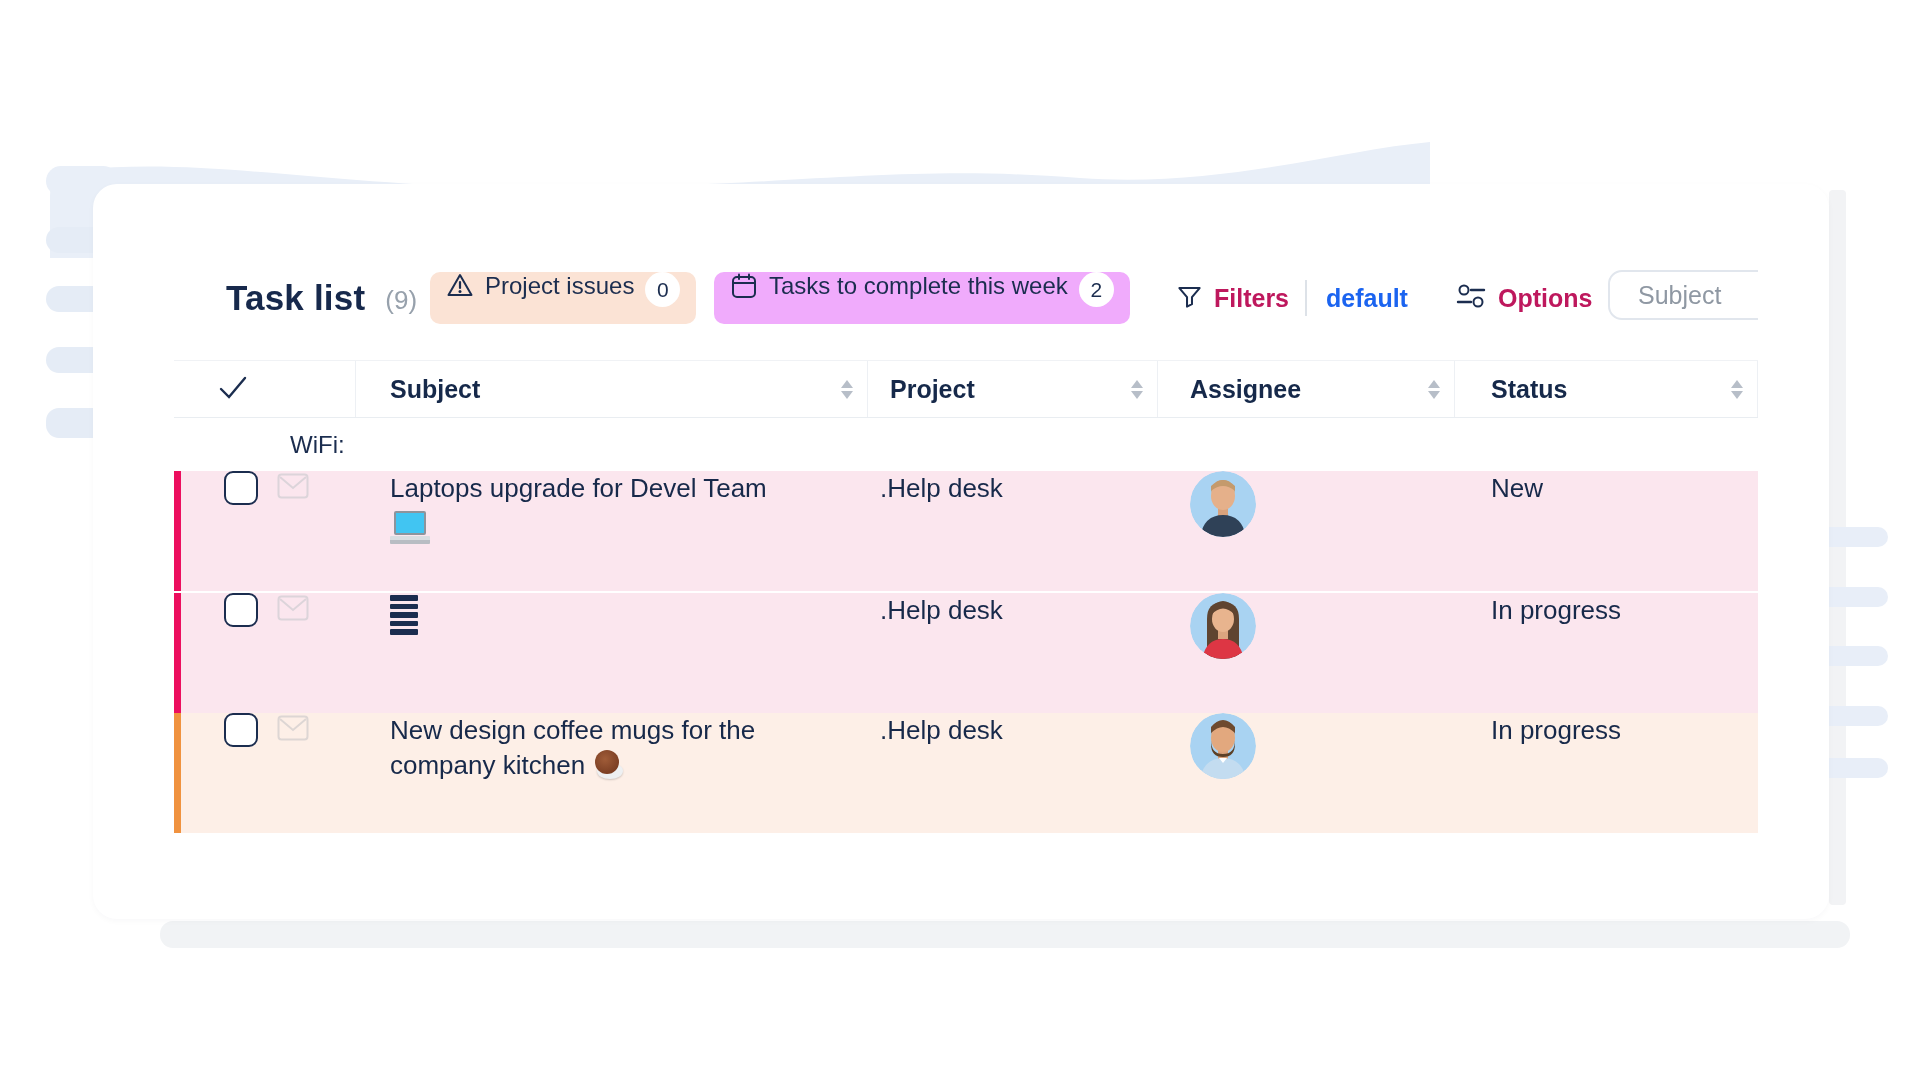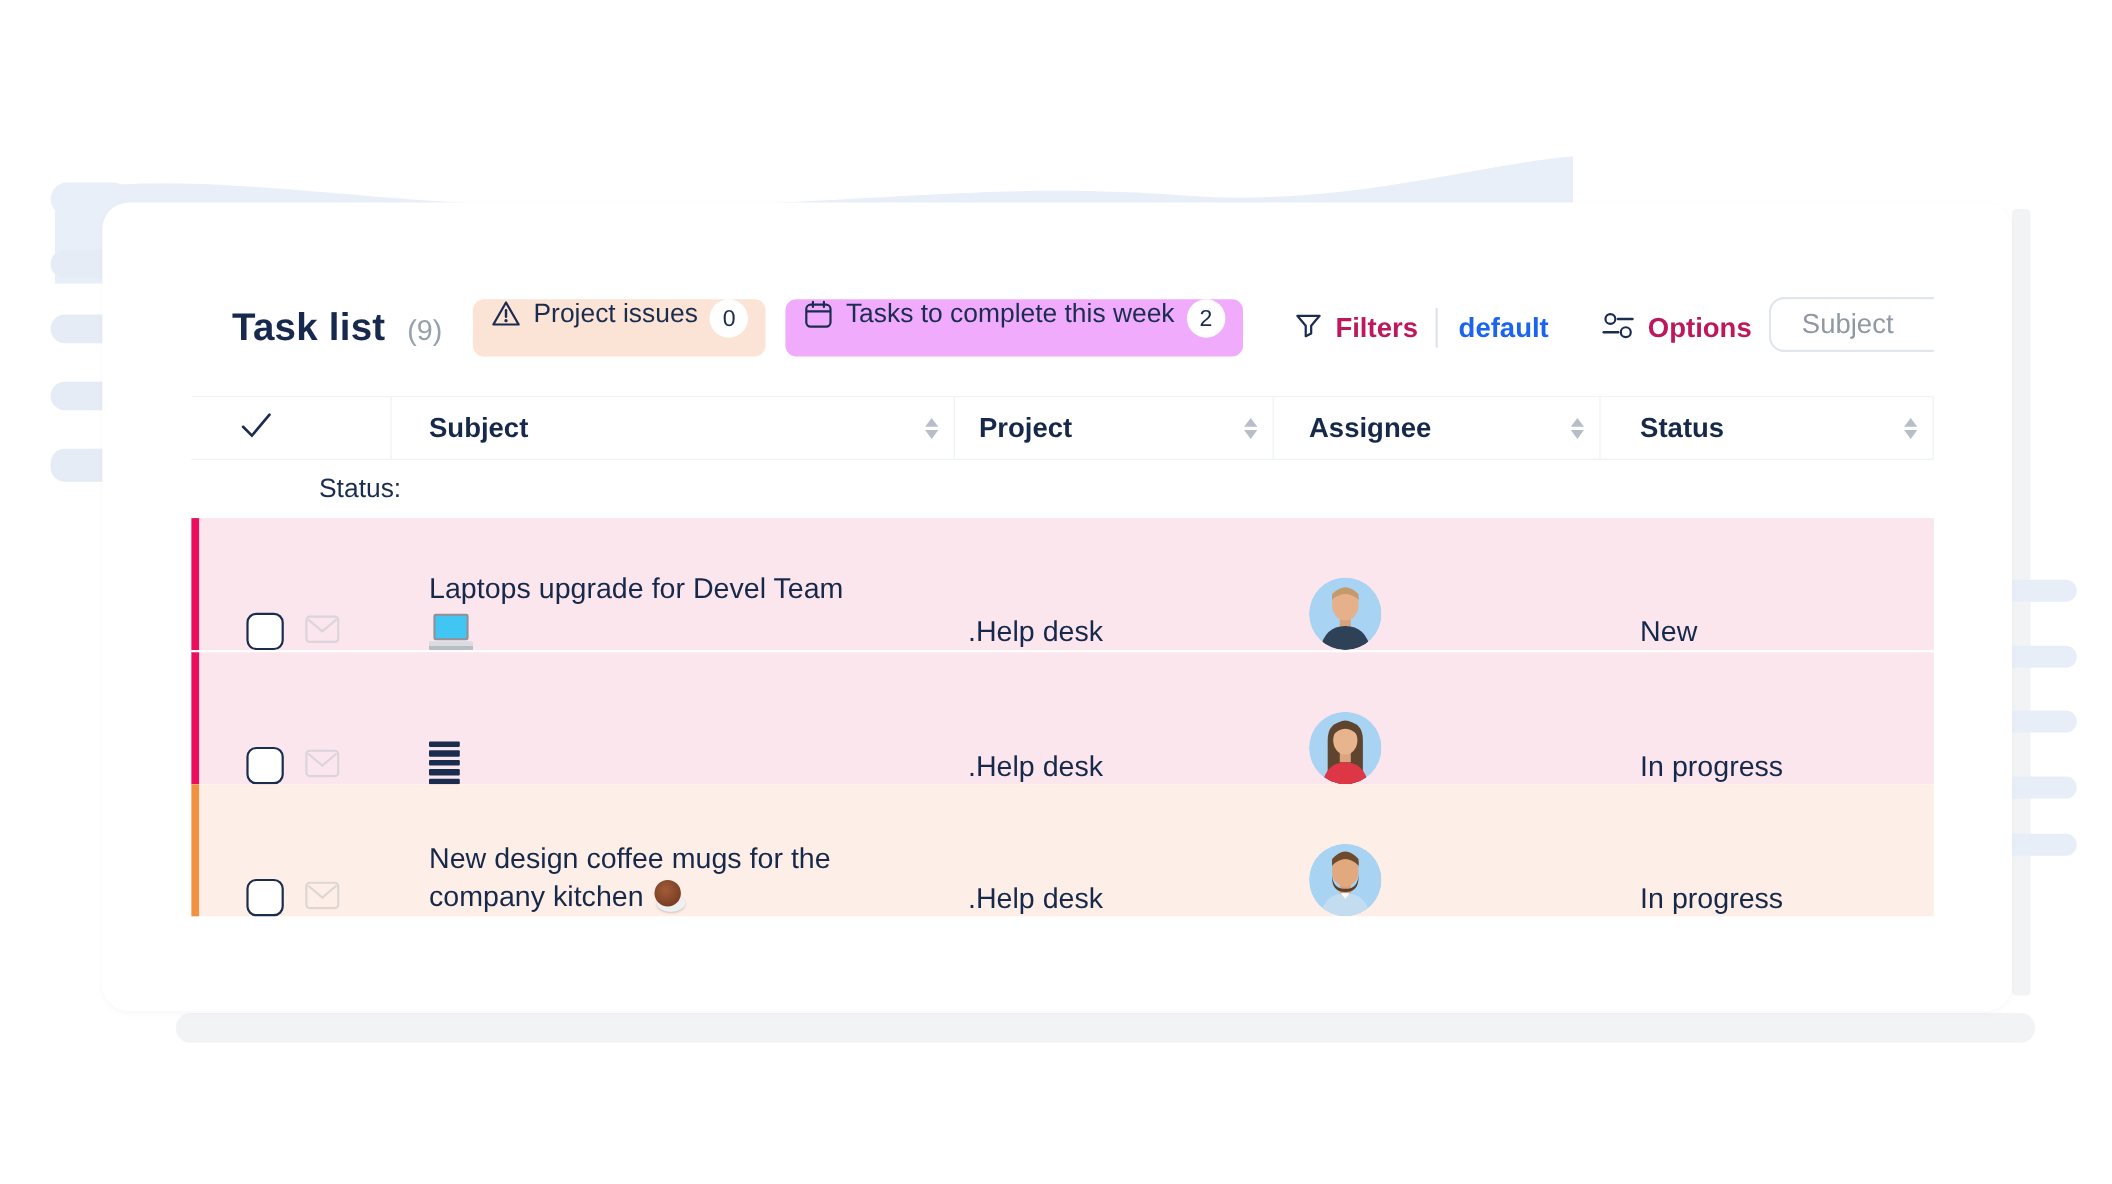--- a/index.html
+++ b/index.html
@@ -61,21 +61,21 @@
 
   .th.col-check{justify-content:flex-start;padding-left:44px;}
   .th.col-subject{padding-left:34px;}
   .th.col-project{padding-left:22px;}
   .th.col-assignee{padding-left:32px;}
   .th.col-status{padding-left:36px;}
 
   .total-row{display:flex;align-items:center;height:53px;background:#ffffff;}
   .total-label{margin-left:116px;font-size:24px;font-weight:500;color:#1b2d4f;}
 
-  .row{display:flex;position:relative;height:120px;align-items:flex-end;}
+  .row{display:flex;position:relative;height:120px;align-items:flex-start;}
   .row::before{content:"";position:absolute;left:0;top:0;bottom:0;width:7px;background:var(--accent);}
   .row-pink{background:#fbe6ee;--accent:#ec0e5e;}
   .row-pink + .row-pink{border-top:2px solid #ffffff;}
   .row-peach{background:#fdefe7;--accent:#f0923f;}
 
   .cell{display:flex;align-items:center;box-sizing:border-box;}
   .cell.col-check{padding-left:50px;gap:19px;}
   .cell.col-subject{padding-left:34px;}
   .cell.col-project{padding-left:12px;}
   .cell.col-assignee{padding-left:32px;}
@@ -118,21 +118,21 @@
   <div class="deco side-strip"></div>
   <div class="deco pill-right" style="top:527px;"></div>
   <div class="deco pill-right" style="top:587px;"></div>
   <div class="deco pill-right" style="top:646px;"></div>
   <div class="deco pill-right" style="top:706px;"></div>
   <div class="deco pill-right" style="top:758px;"></div>
   <div class="deco bottom-shadow"></div>
 
   <div class="card">
 
-    <div class="hdr title-group" style="left:118px;">
+    <div class="hdr title-group" style="left:133px;">
       <span class="page-title">Task list</span>
       <span class="page-count">(9)</span>
     </div>
 
     <div class="hdr chip chip-peach">
       <span>
         <svg width="28" height="26" viewBox="0 0 28 26">
             <path d="M14,3 L25.5,23 H2.5 Z" fill="none" stroke="#1b2d4f" stroke-width="2" stroke-linejoin="round"></path>
             <line x1="14" y1="10" x2="14" y2="16" stroke="#1b2d4f" stroke-width="2.2" stroke-linecap="round"></line>
             <circle cx="14" cy="19.5" r="1.5" fill="#1b2d4f"></circle>
@@ -218,21 +218,21 @@
         <div class="th col-status">
           <span class="th-label">Status</span>
           <span class="sort">
               <span class="up"></span>
               <span class="down"></span>
             </span>
         </div>
       </div>
 
       <div class="total-row">
-        <span class="total-label">Status:</span>
+        <span class="total-label">WiFi:</span>
       </div>
 
       <div class="row row-pink">
         <div class="cell col-check">
           <span class="checkbox"></span>
           <span>
             <svg width="32" height="26" viewBox="0 0 32 26">
                 <rect x="1.5" y="1.5" width="29" height="23" rx="3" fill="none" stroke="#dcd4da" stroke-width="2"></rect>
                 <path d="M3,4 L16,15 L29,4" fill="none" stroke="#dcd4da" stroke-width="2"></path>
               </svg>

